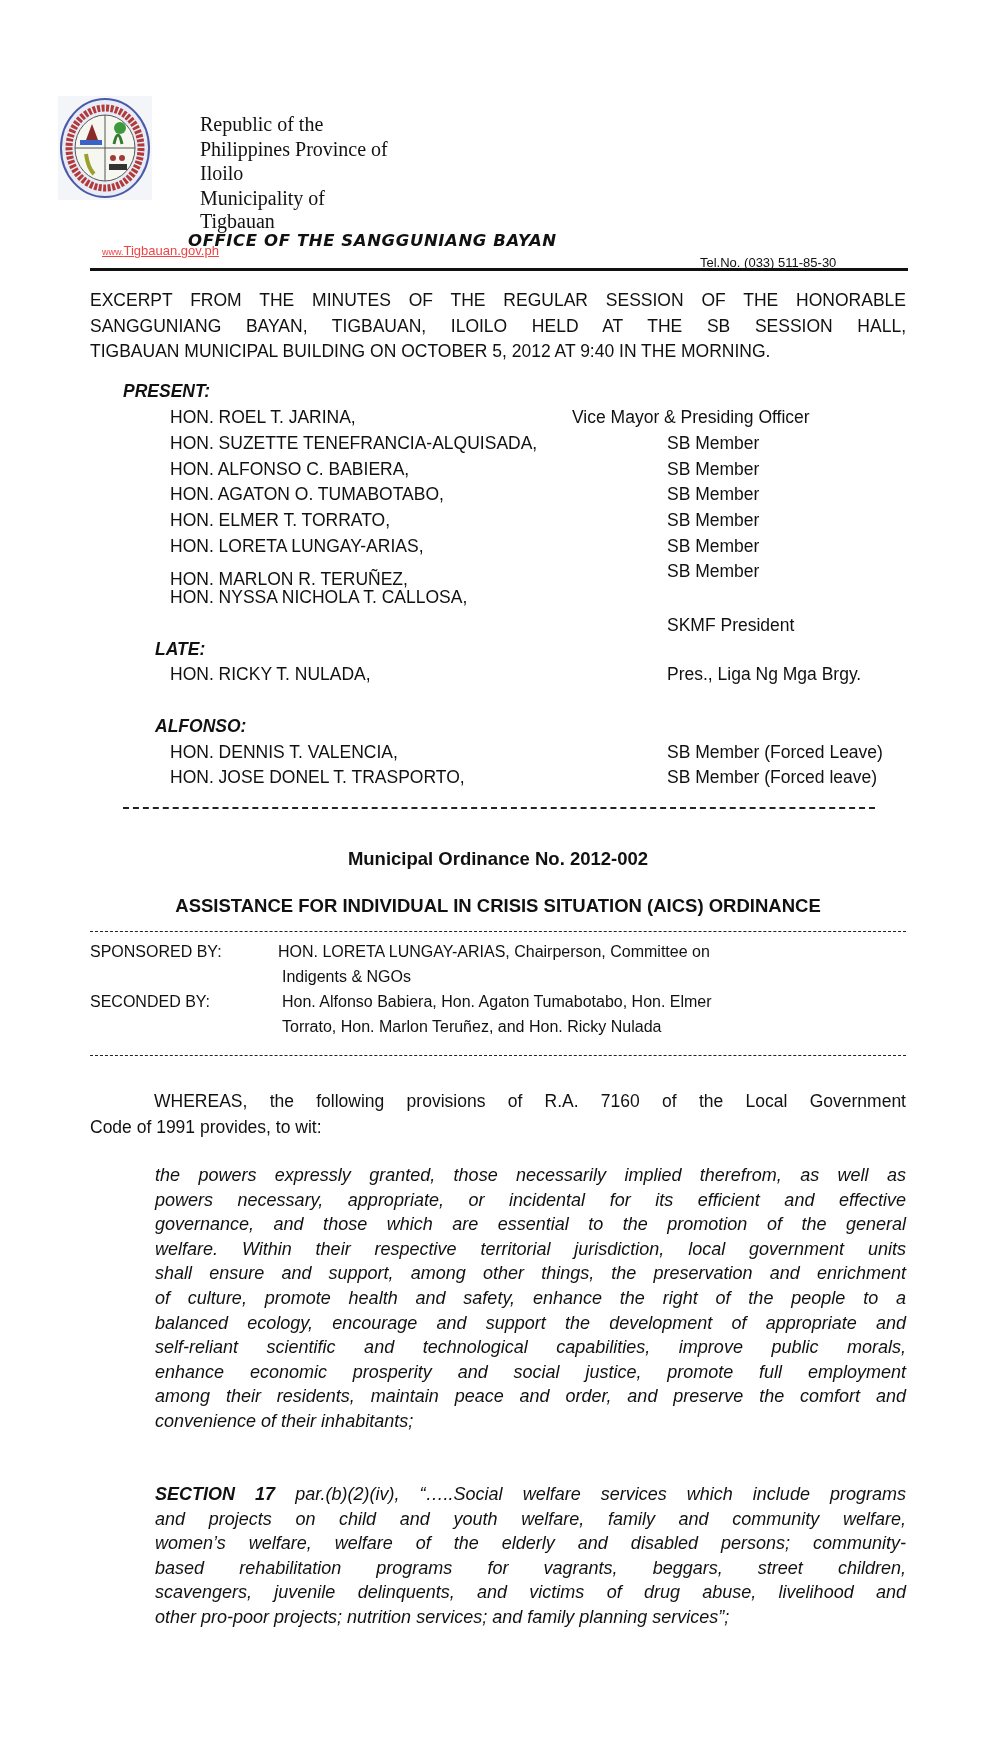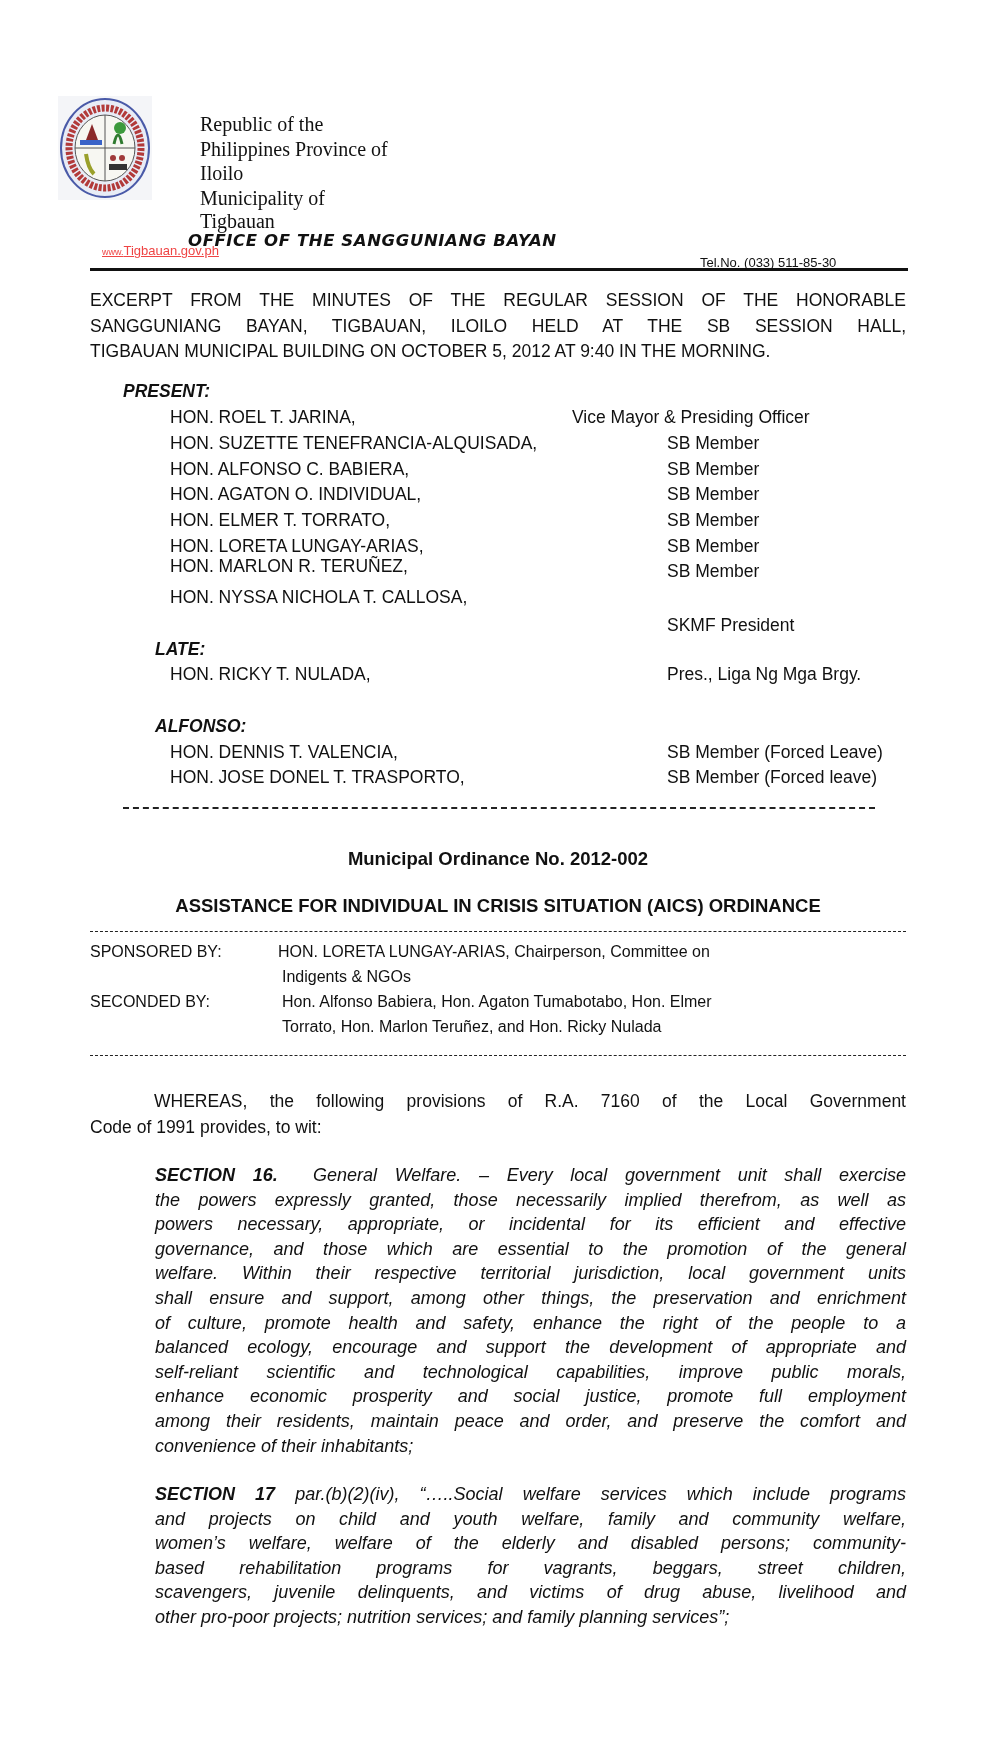--- a/index.html
+++ b/index.html
@@ -72,30 +72,30 @@
 
 <div class="abs name" style="top:407px;">HON. ROEL T. JARINA,</div>
 <div class="abs role" style="left:572px; top:407px;">Vice Mayor &amp; Presiding Officer</div>
 
 <div class="abs name" style="top:433px;">HON. SUZETTE TENEFRANCIA-ALQUISADA,</div>
 <div class="abs role" style="left:667px; top:433px;">SB Member</div>
 
 <div class="abs name" style="top:459px;">HON. ALFONSO C. BABIERA,</div>
 <div class="abs role" style="left:667px; top:459px;">SB Member</div>
 
-<div class="abs name" style="top:484px;">HON. AGATON O. INDIVIDUAL,</div>
+<div class="abs name" style="top:484px;">HON. AGATON O. TUMABOTABO,</div>
 <div class="abs role" style="left:667px; top:484px;">SB Member</div>
 
 <div class="abs name" style="top:510px;">HON. ELMER T. TORRATO,</div>
 <div class="abs role" style="left:667px; top:510px;">SB Member</div>
 
 <div class="abs name" style="top:536px;">HON. LORETA LUNGAY-ARIAS,</div>
 <div class="abs role" style="left:667px; top:536px;">SB Member</div>
 
-<div class="abs name" style="top:556px;">HON. MARLON R. TERUÑEZ,</div>
+<div class="abs name" style="top:569px;">HON. MARLON R. TERUÑEZ,</div>
 <div class="abs role" style="left:667px; top:561px;">SB Member</div>
 
 <div class="abs name" style="top:587px;">HON. NYSSA NICHOLA T. CALLOSA,</div>
 <div class="abs role" style="left:667px; top:615px;">SKMF President</div>
 
 <div class="abs label" style="left:155px; top:639px;">LATE:</div>
 <div class="abs name" style="top:664px;">HON. RICKY T. NULADA,</div>
 <div class="abs role" style="left:667px; top:664px;">Pres., Liga Ng Mga Brgy.</div>
 
 <div class="abs label" style="left:155px; top:716px;">ALFONSO:</div>
@@ -118,21 +118,20 @@
 <div class="abs spon" style="left:282px; top:993px;">Hon. Alfonso Babiera, Hon. Agaton Tumabotabo, Hon. Elmer</div>
 <div class="abs spon" style="left:282px; top:1018px;">Torrato, Hon. Marlon Teruñez, and Hon. Ricky Nulada</div>
 <div class="abs dashline" style="top:1055px;"></div>
 
 <div class="abs para" style="top:1089px;">
   <span class="line" style="text-indent:64px;">WHEREAS, the following provisions of R.A. 7160 of the Local Government</span>
   <span class="line last">Code of 1991 provides, to wit:</span>
 </div>
 
 <div class="abs quote" style="top:1163px;">
-  <span class="line"><b>SECTION 16.</b>&nbsp; <span>General Welfare. – Every local government unit shall exercise</span></span>
   <span class="line">the powers expressly granted, those necessarily implied therefrom, as well as</span>
   <span class="line">powers necessary, appropriate, or incidental for its efficient  and effective</span>
   <span class="line">governance, and those which are essential to the promotion of the general</span>
   <span class="line">welfare.  Within their respective territorial  jurisdiction, local  government  units</span>
   <span class="line">shall ensure and support, among other things, the preservation and enrichment</span>
   <span class="line">of culture, promote health and safety, enhance the right of the people to a</span>
   <span class="line">balanced ecology, encourage and support the development of appropriate and</span>
   <span class="line">self-reliant scientific and technological capabilities, improve public morals,</span>
   <span class="line">enhance economic prosperity and social justice, promote full employment</span>
   <span class="line">among their residents, maintain peace and order, and preserve the comfort and</span>

